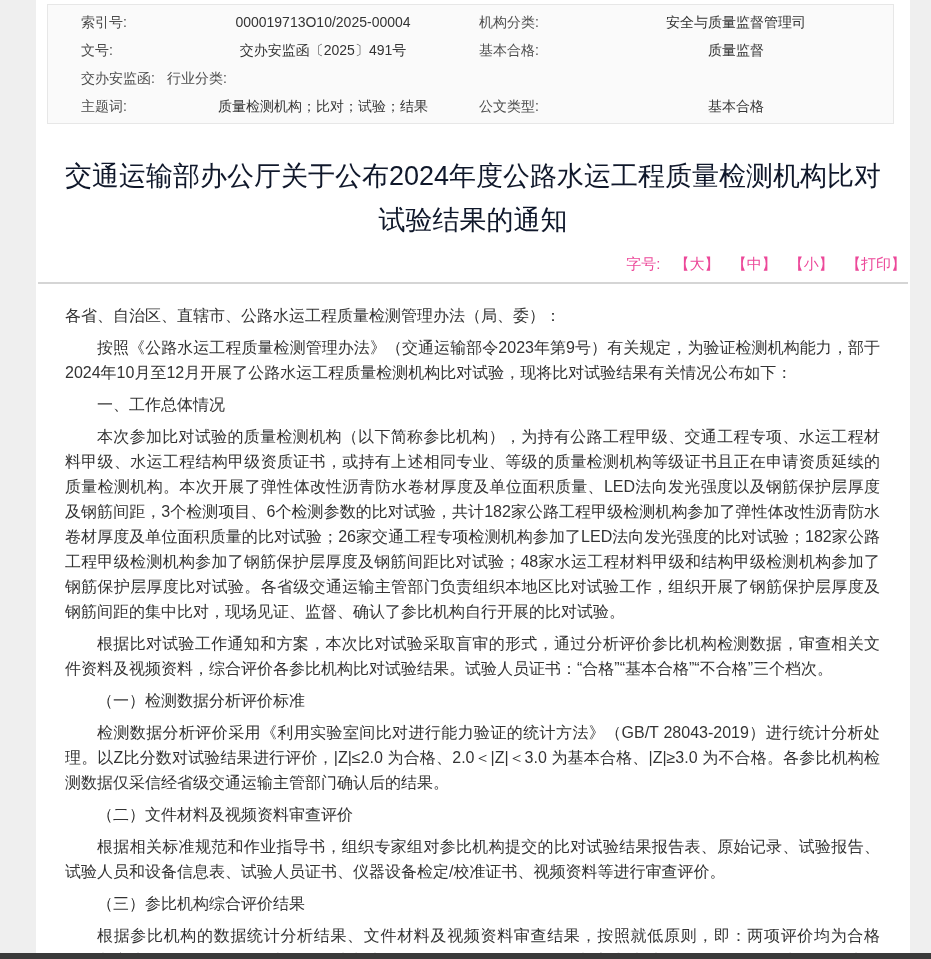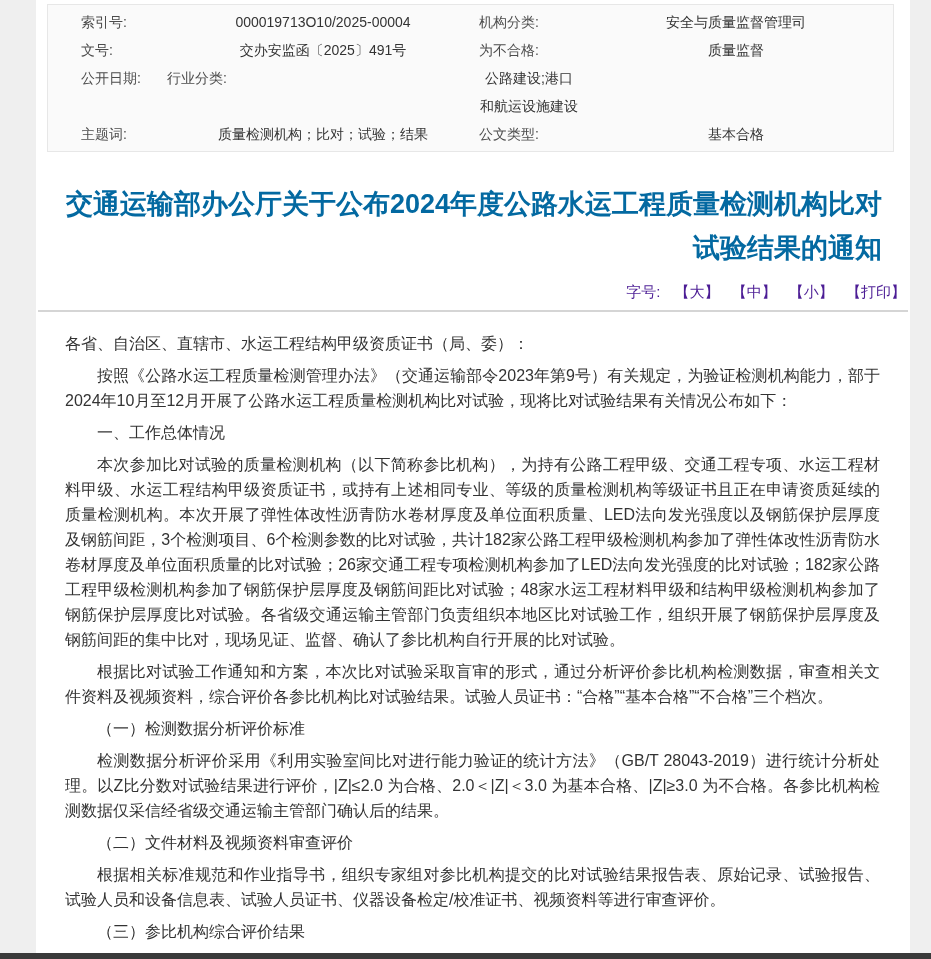--- a/index.html
+++ b/index.html
@@ -31,33 +31,33 @@
     display: grid;
     grid-template-columns: 86px 312px 100px 1fr;
     line-height: 28px;
     font-size: 14px;
   }
   .meta-label { color: #4c4c4c; }
   .meta-value { color: #333333; text-align: center; }
   
   .title {
     margin: 30px 28px 0;
-    text-align: right;
-    color: #0369a1;
+    text-align: center;
+    color: #0f172a;
     font-size: 27px;
-    font-weight: 700;
+    font-weight: 400;
     line-height: 44px;
   }
   
   .toolbar {
     margin-top: 12px;
     padding: 0 4px;
     text-align: right;
     font-size: 15px;
-    color: #4c1d95;
+    color: #ec4899;
     line-height: 20px;
   }
   .toolbar .tb-label { margin-right: 2px; }
   .toolbar .btn { cursor: pointer; margin-left: 8px; }
   .divider {
     border: none;
     border-top: 2px solid #d5d5d5;
     margin: 8px 2px 0 2px;
   }
   
@@ -91,27 +91,26 @@
   <div class="meta">
     <div class="meta-row">
       <span class="meta-label">索引号:</span>
       <span class="meta-value">000019713O10/2025-00004</span>
       <span class="meta-label">机构分类:</span>
       <span class="meta-value">安全与质量监督管理司</span>
     </div>
     <div class="meta-row">
       <span class="meta-label">文号:</span>
       <span class="meta-value">交办安监函〔2025〕491号</span>
-      <span class="meta-label">为不合格:</span>
+      <span class="meta-label">基本合格:</span>
       <span class="meta-value">质量监督</span>
     </div>
     <div class="meta-row">
-      <span class="meta-label">公开日期:</span>
+      <span class="meta-label">交办安监函:</span>
       <span class="meta-label">行业分类:</span>
-      <span class="meta-value">公路建设;港口和航运设施建设</span>
     </div>
     <div class="meta-row">
       <span class="meta-label">主题词:</span>
       <span class="meta-value">质量检测机构；比对；试验；结果</span>
       <span class="meta-label">公文类型:</span>
       <span class="meta-value">基本合格</span>
     </div>
   </div>
 
   <h1 class="title">交通运输部办公厅关于公布2024年度公路水运工程质量检测机构比对试验结果的通知</h1>
@@ -120,21 +119,21 @@
     <span class="tb-label">字号:</span>
     <span class="btn">【大】</span>
     <span class="btn">【中】</span>
     <span class="btn">【小】</span>
     <span class="btn">【打印】</span>
   </div>
 
   <hr class="divider">
 
   <div class="content">
-    <p class="flush">各省、自治区、直辖市、水运工程结构甲级资质证书（局、委）：</p>
+    <p class="flush">各省、自治区、直辖市、公路水运工程质量检测管理办法（局、委）：</p>
     <p>按照《公路水运工程质量检测管理办法》（交通运输部令2023年第9号）有关规定，为验证检测机构能力，部于2024年10月至12月开展了公路水运工程质量检测机构比对试验，现将比对试验结果有关情况公布如下：</p>
     <p>一、工作总体情况</p>
     <p>本次参加比对试验的质量检测机构（以下简称参比机构），为持有公路工程甲级、交通工程专项、水运工程材料甲级、水运工程结构甲级资质证书，或持有上述相同专业、等级的质量检测机构等级证书且正在申请资质延续的质量检测机构。本次开展了弹性体改性沥青防水卷材厚度及单位面积质量、LED法向发光强度以及钢筋保护层厚度及钢筋间距，3个检测项目、6个检测参数的比对试验，共计182家公路工程甲级检测机构参加了弹性体改性沥青防水卷材厚度及单位面积质量的比对试验；26家交通工程专项检测机构参加了LED法向发光强度的比对试验；182家公路工程甲级检测机构参加了钢筋保护层厚度及钢筋间距比对试验；48家水运工程材料甲级和结构甲级检测机构参加了钢筋保护层厚度比对试验。各省级交通运输主管部门负责组织本地区比对试验工作，组织开展了钢筋保护层厚度及钢筋间距的集中比对，现场见证、监督、确认了参比机构自行开展的比对试验。</p>
     <p>根据比对试验工作通知和方案，本次比对试验采取盲审的形式，通过分析评价参比机构检测数据，审查相关文件资料及视频资料，综合评价各参比机构比对试验结果。试验人员证书：“合格”“基本合格”“不合格”三个档次。</p>
     <p>（一）检测数据分析评价标准</p>
     <p>检测数据分析评价采用《利用实验室间比对进行能力验证的统计方法》（GB/T 28043-2019）进行统计分析处理。以Z比分数对试验结果进行评价，|Z|≤2.0 为合格、2.0＜|Z|＜3.0 为基本合格、|Z|≥3.0 为不合格。各参比机构检测数据仅采信经省级交通运输主管部门确认后的结果。</p>
     <p>（二）文件材料及视频资料审查评价</p>
     <p>根据相关标准规范和作业指导书，组织专家组对参比机构提交的比对试验结果报告表、原始记录、试验报告、试验人员和设备信息表、试验人员证书、仪器设备检定/校准证书、视频资料等进行审查评价。</p>
     <p>（三）参比机构综合评价结果</p>
     <p>根据参比机构的数据统计分析结果、文件材料及视频资料审查结果，按照就低原则，即：两项评价均为合格的，判定为“合格”；两项评价中有一项为基本合格且无不合格项目的，则判定为“基本合格”；两项评价中有一项为不合格的，则判定为“不合格”，综合评价得出参比机构本次比对试验结果。具体结果详见附件。</p>

